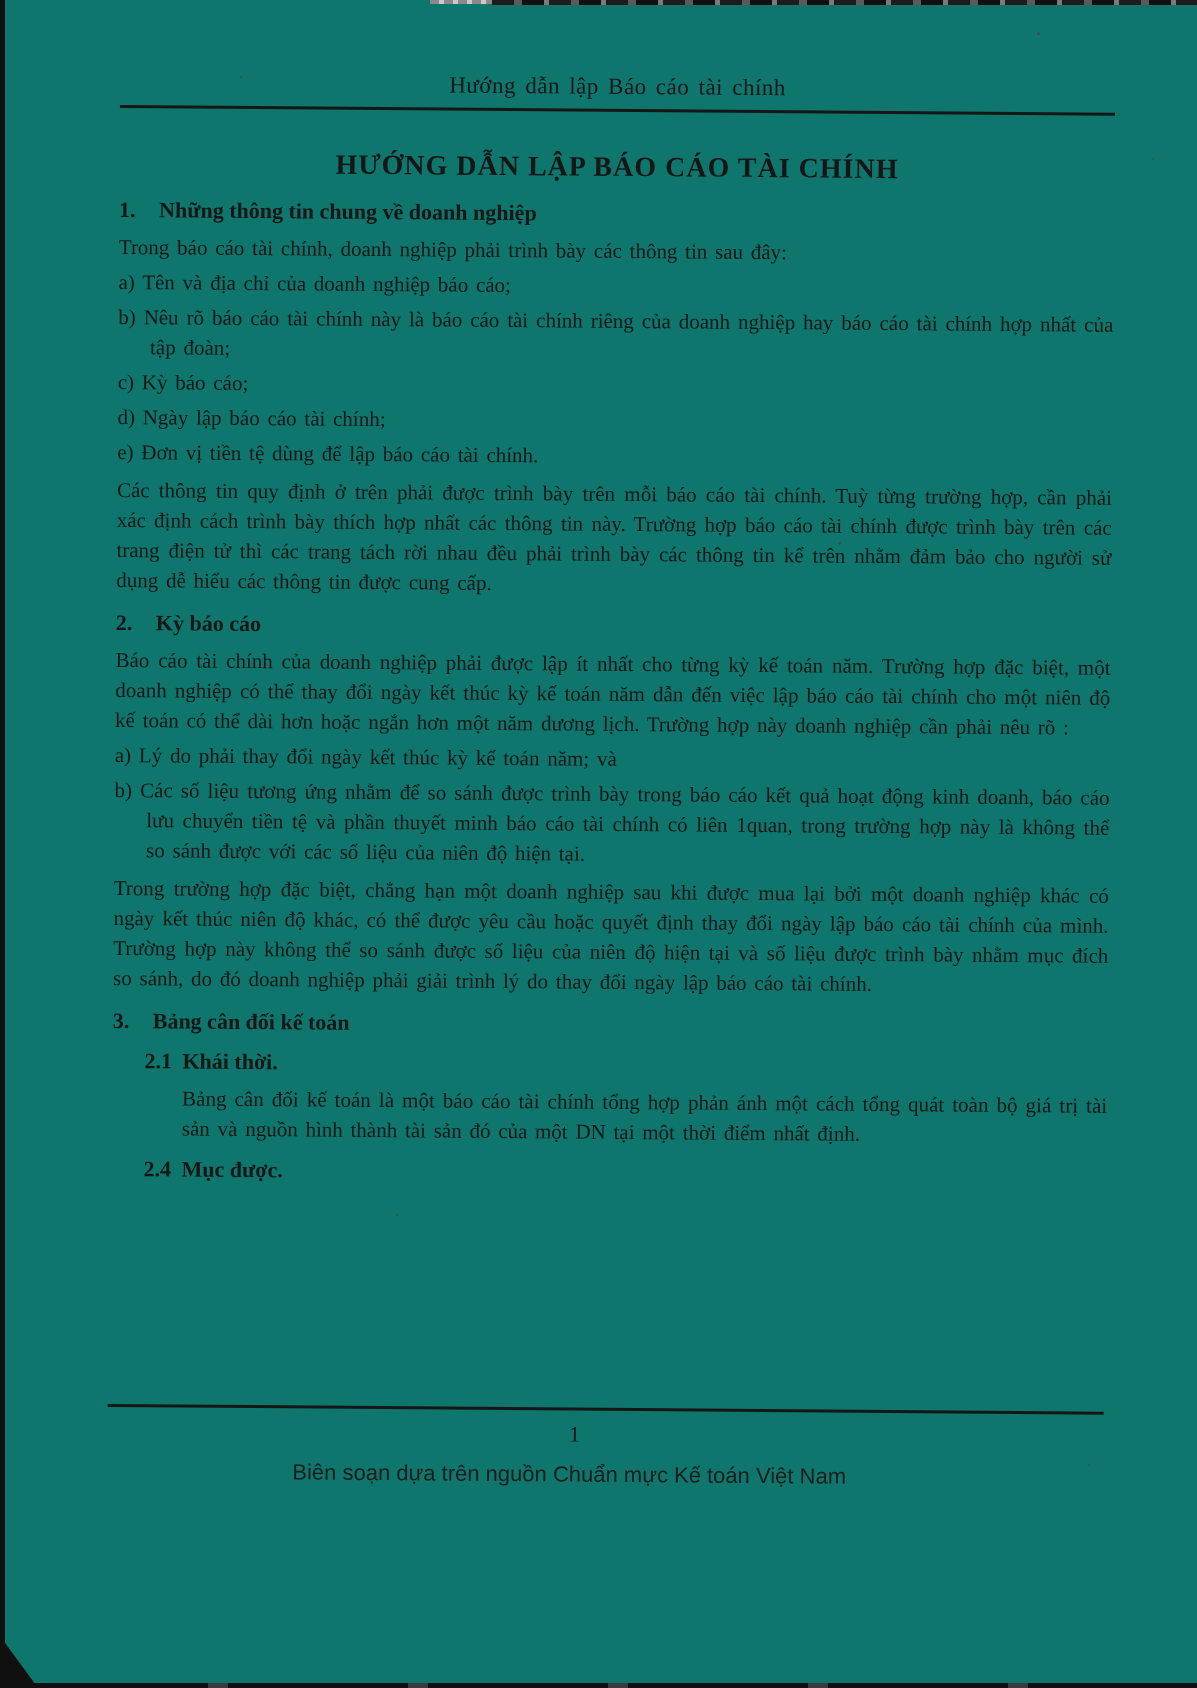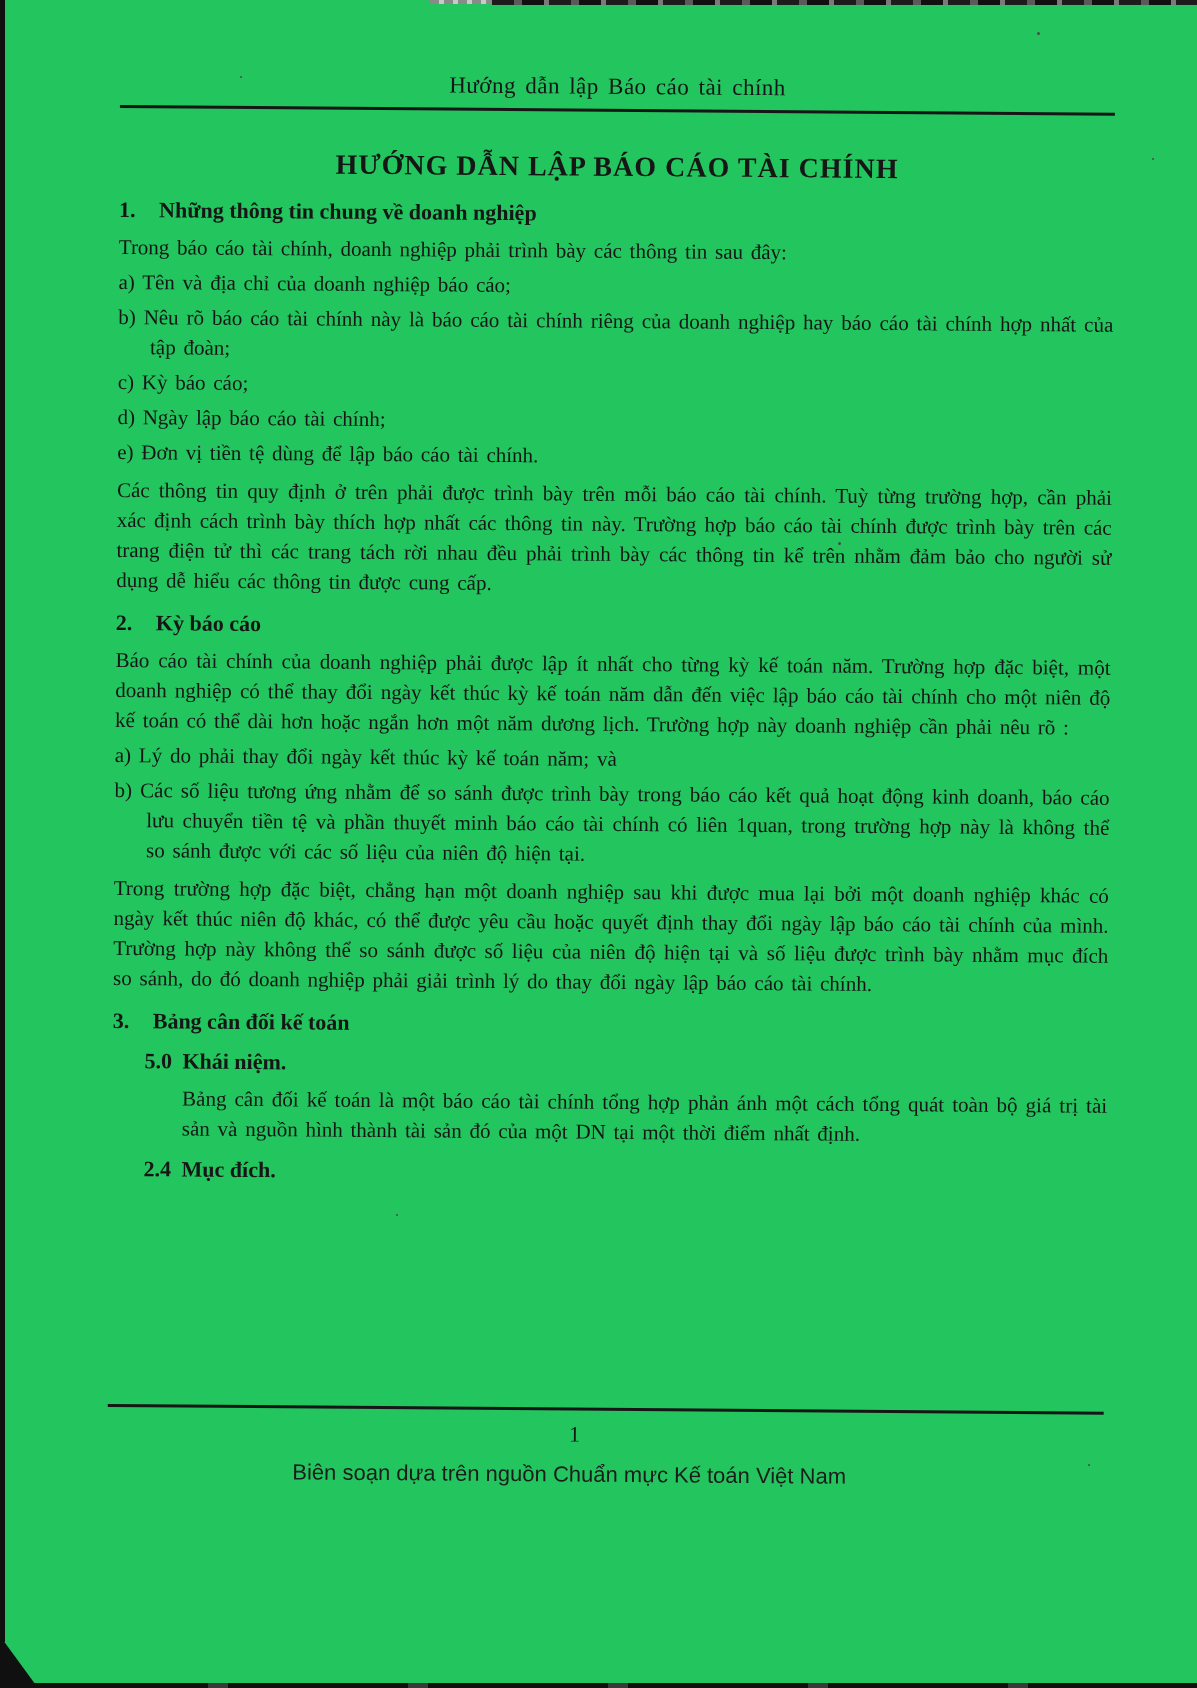--- a/index.html
+++ b/index.html
@@ -11,21 +11,21 @@
     height: 1688px;
     background: #ffffff;
     position: relative;
     overflow: hidden;
     font-family: "Liberation Serif", serif;
     color: #161616;
   }
   .page {
     position: absolute;
     inset: 0;
-    background: #22c55e;
+    background: #0f766e;
   }
   
   .tilt {
     position: absolute;
     inset: 0;
     transform: rotate(0.45deg);
     transform-origin: 120px 100px;
   }
   .content {
     padding: 0 82px 0 120px;
@@ -205,27 +205,27 @@
       <p class="list-item">a) Lý do phải thay đổi ngày kết thúc kỳ kế toán năm; và</p>
       <p class="list-item">b) Các số liệu tương ứng nhằm để so sánh được trình bày trong báo cáo kết quả hoạt động kinh doanh, báo cáo lưu chuyển tiền tệ và phần thuyết minh báo cáo tài chính có liên 1quan, trong trường hợp này là không thể so sánh được với các số liệu của niên độ hiện tại.</p>
 
       <p class="body-par">Trong trường hợp đặc biệt, chẳng hạn một doanh nghiệp sau khi được mua lại bởi một doanh nghiệp khác có ngày kết thúc niên độ khác, có thể được yêu cầu hoặc quyết định thay đổi ngày lập báo cáo tài chính của mình. Trường hợp này không thể so sánh được số liệu của niên độ hiện tại và số liệu được trình bày nhằm mục đích so sánh, do đó doanh nghiệp phải giải trình lý do thay đổi ngày lập báo cáo tài chính.</p>
 
       <div class="sec-heading">
         <span class="sec-num">3.</span><span>Bảng cân đối kế toán</span>
       </div>
 
       <div class="sub-heading">
-        <span class="sub-num">5.0</span><span>Khái niệm.</span>
+        <span class="sub-num">2.1</span><span>Khái thời.</span>
       </div>
 
       <p class="body-par indent-par">Bảng cân đối kế toán là một báo cáo tài chính tổng hợp phản ánh một cách tổng quát toàn bộ giá trị tài sản  và nguồn hình thành tài sản đó của một DN tại một thời điểm nhất định.</p>
 
       <div class="sub-heading">
-        <span class="sub-num">2.4</span><span>Mục đích.</span>
+        <span class="sub-num">2.4</span><span>Mục được.</span>
       </div>
 
     </div>
 
     <div class="footer-rule"></div>
     <div class="page-number">1</div>
     <div class="credit">Biên soạn dựa trên nguồn Chuẩn mực Kế toán Việt Nam</div>
   </div>
 
   <div class="edge-top"></div>

